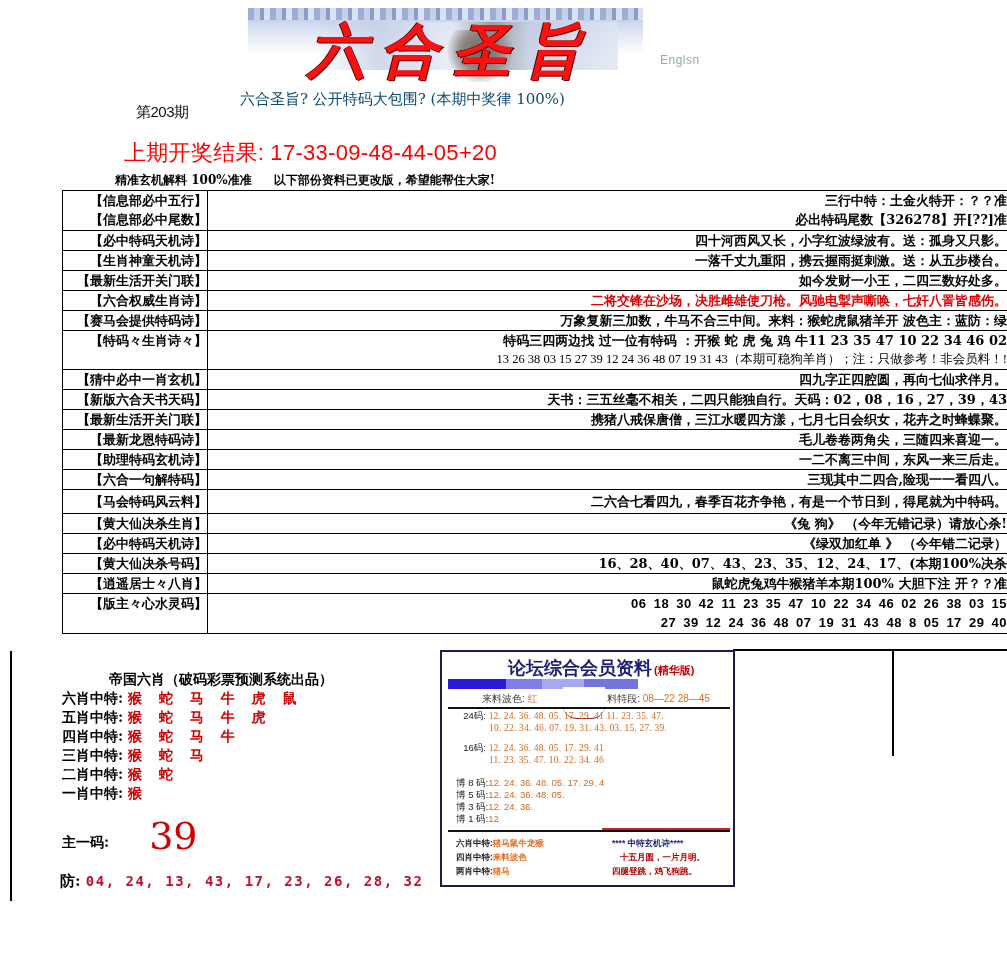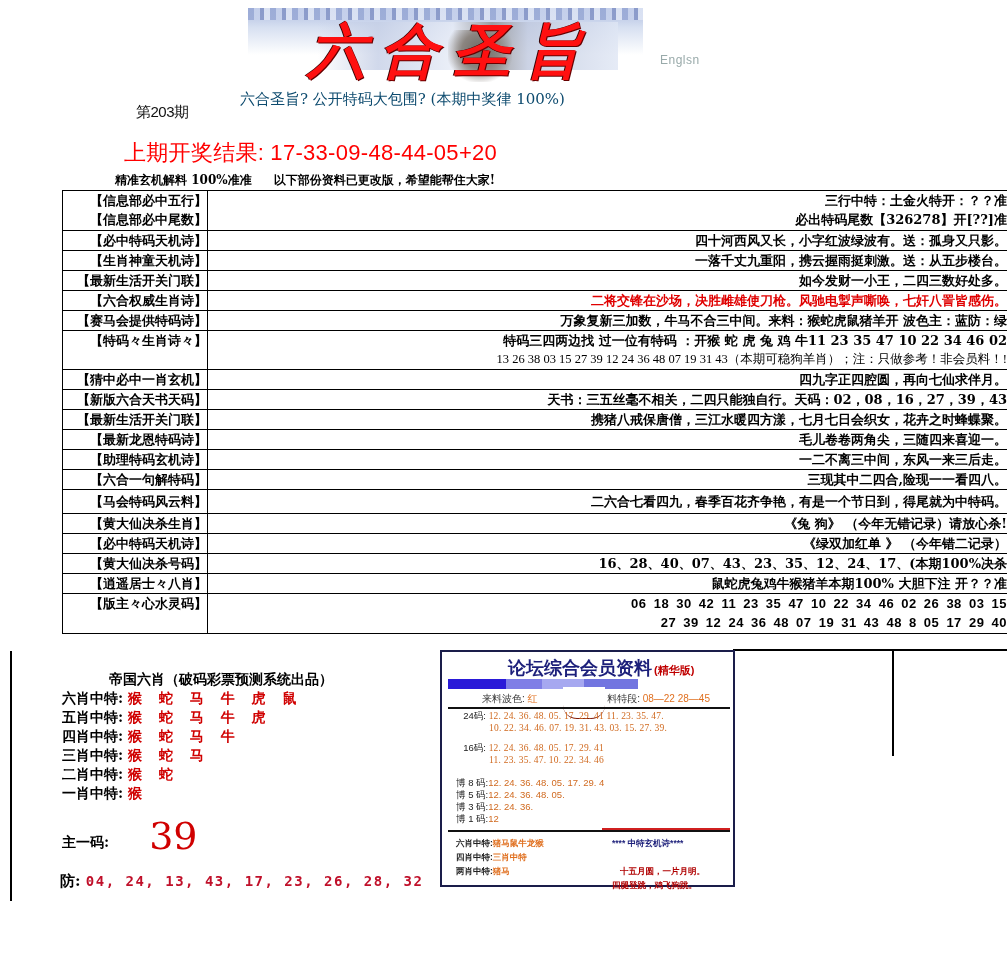--- a/index.html
+++ b/index.html
@@ -112,21 +112,21 @@
     .panel .rows .sp { height: 8px; }
     .panel .rows2 { position: absolute; left: 14px; top: 125px; font-size: 9.5px; line-height: 12px; color: #222; }
     .panel .rows2 .o { color: #d06a20; }
     .panel .divider2 { position: absolute; left: 6px; top: 178px; width: 282px; height: 1.5px; background: #111; }
     .panel .redbar { position: absolute; left: 160px; top: 176px; width: 128px; height: 2px; background: #d02020; }
     .panel .bottom { position: absolute; left: 14px; top: 184px; font-size: 8.5px; line-height: 14px; font-weight: bold; color: #222; }
     .panel .bottom .o { color: #e07020; }
     .panel .poem { position: absolute; left: 170px; top: 184px; font-size: 8.5px; line-height: 14px; font-weight: bold; }
     .panel .poem .stars { color: #1c1f7a; }
     .panel .poem .r { color: #b00000; display: block; }
-    .panel .poem .r1 { margin-left: 8px; margin-top: 14px; }
+    .panel .poem .r1 { margin-left: 8px; }
   </style>
 </head>
 <body>
 
 <div class="banner">
   <div class="strip"></div>
   <div class="scene"></div>
   <div class="horse"></div>
   <div class="logo-text">六合圣旨</div>
 </div>
@@ -283,21 +283,21 @@
   <div class="rows2">
     <div><span>博 8 码:</span><span class="o">12. 24. 36. 48. 05. 17. 29. 4</span></div>
     <div><span>博 5 码:</span><span class="o">12. 24. 36. 48. 05.</span></div>
     <div><span>博 3 码:</span><span class="o">12. 24. 36.</span></div>
     <div><span>博 1 码:</span><span class="o">12</span></div>
   </div>
   <div class="redbar"></div>
   <div class="divider2"></div>
   <div class="bottom">
     <div><span>六肖中特:</span><span class="o">猪马鼠牛龙猴</span></div>
-    <div><span>四肖中特:</span><span class="o">三肖中特</span></div>
+    <div><span>四肖中特:</span><span class="o">来料波色</span></div>
     <div><span>两肖中特:</span><span class="o">猪马</span></div>
   </div>
   <div class="poem">
     <span class="stars">****    中特玄机诗****</span>
     <span class="r r1">十五月圆，一片月明。</span>
     <span class="r">四腿登跳，鸡飞狗跳。</span>
   </div>
 </div>
 
 </body></html>

